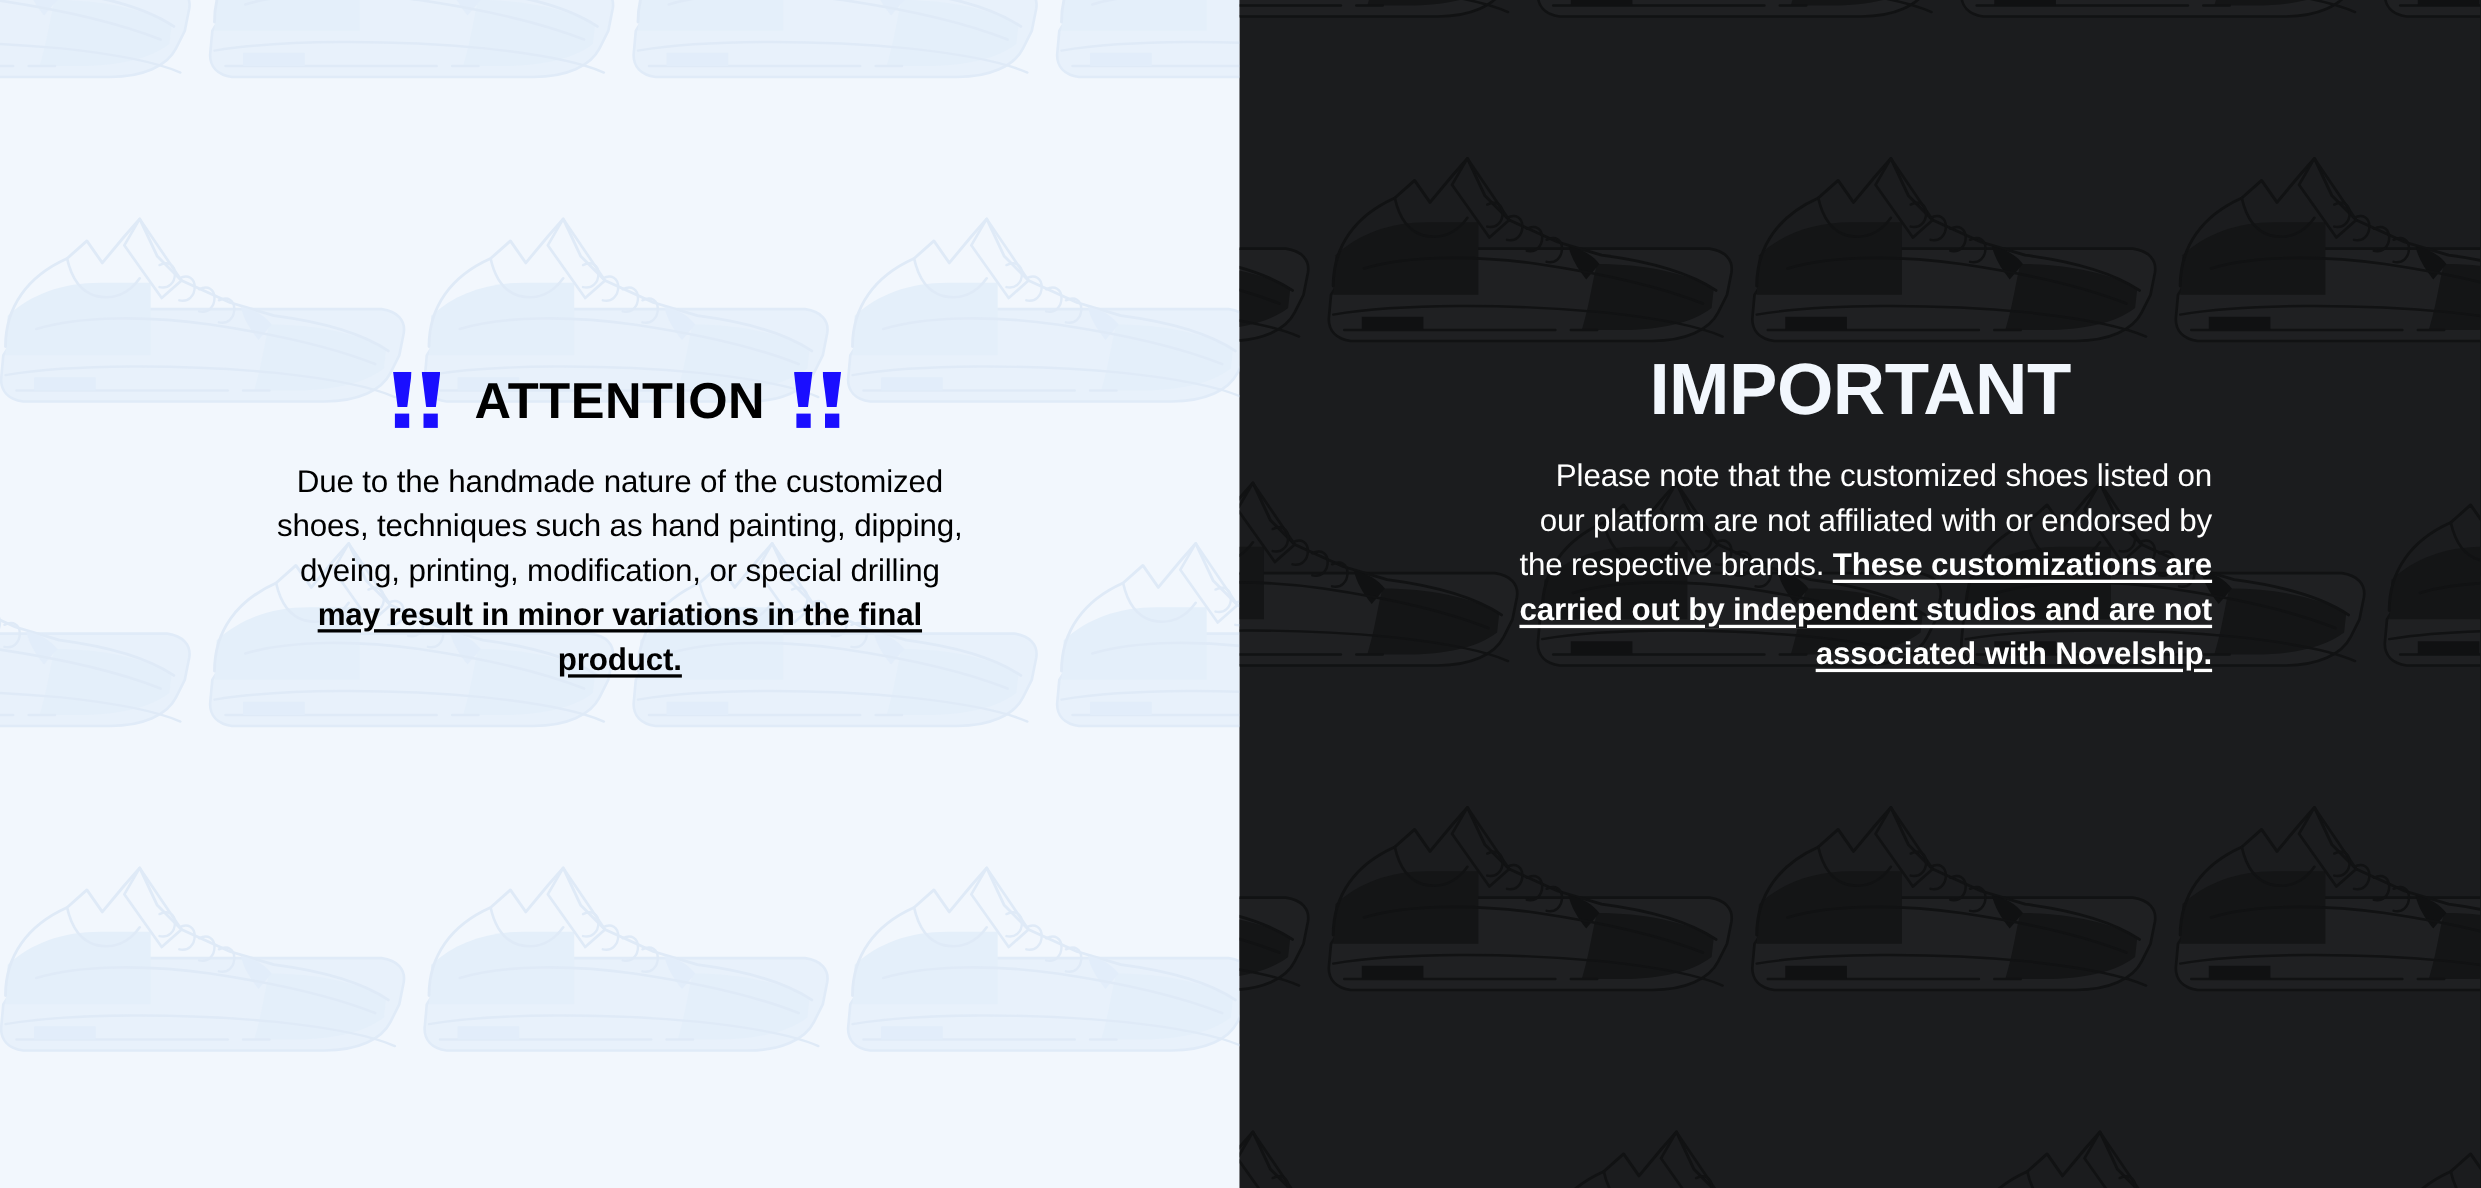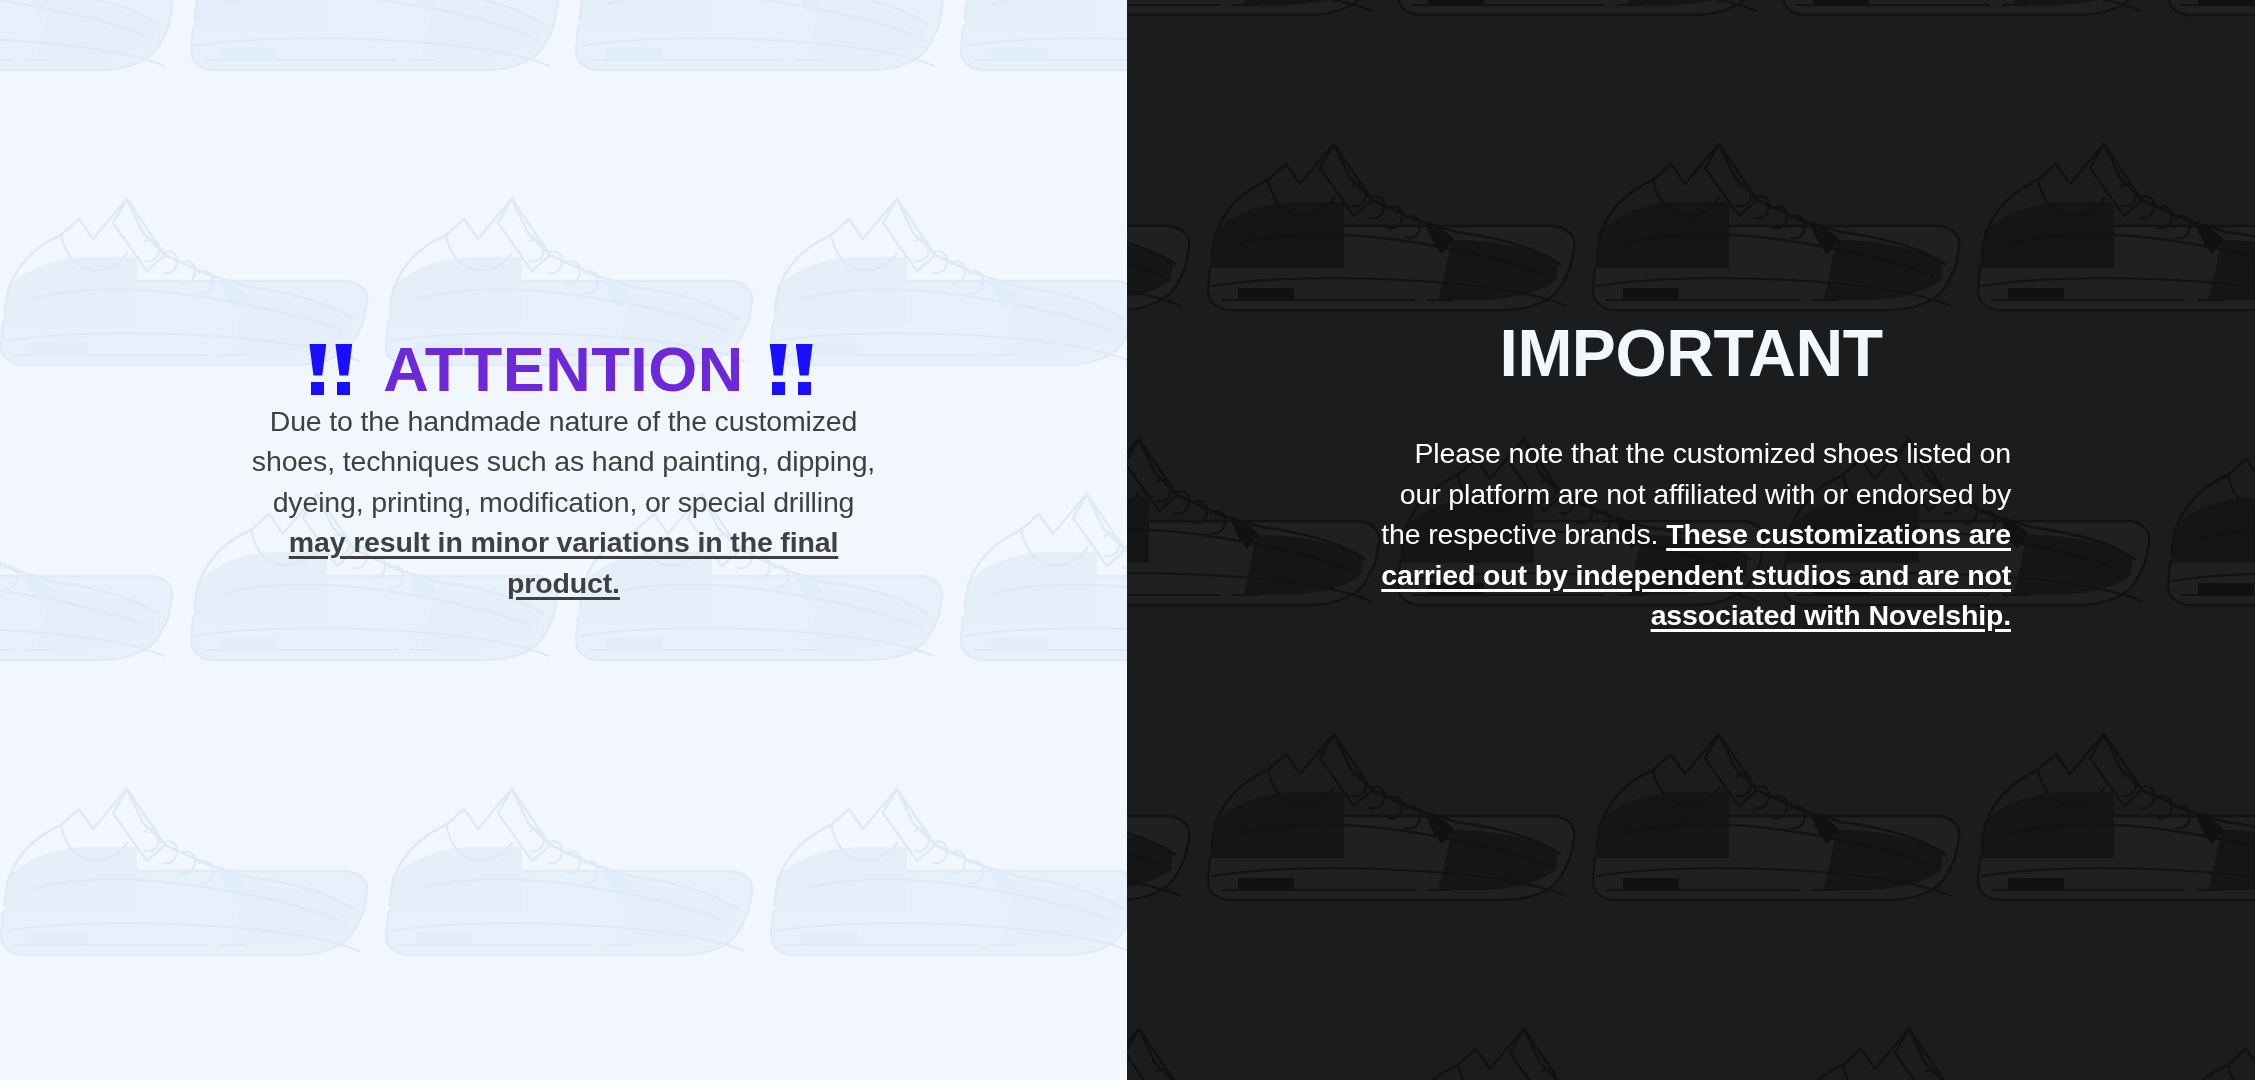--- a/index.html
+++ b/index.html
@@ -50,35 +50,35 @@
   .content {
     position: relative;
     z-index: 2;
     width: 100%;
     display: flex;
     flex-direction: column;
     align-items: center;
     text-align: center;
   }
   .content-light { padding-top: 338px; }
-  .content-dark  { padding-top: 320px; gap: 20px; }
+  .content-dark  { padding-top: 320px; }
 
   
   .heading {
     margin: 0;
     font-weight: 900;
     letter-spacing: -0.5px;
     line-height: 1.0;
     text-transform: uppercase;
     font-stretch: condensed;
     font-family: "Liberation Sans Narrow", "Liberation Sans", "DejaVu Sans", sans-serif;
   }
   .heading-light {
-    font-size: 63px;
-    color: #6d28d9;
+    font-size: 46px;
+    color: #000000;
     display: flex;
     align-items: center;
     justify-content: center;
     gap: 26px;
     transform: scaleX(1.0);
   }
   .heading-light .word { letter-spacing: 0.5px; }
   .bang {
     display: inline-flex;
     gap: 6px;
@@ -120,22 +120,23 @@
 
   
   .para {
     margin: 0;
     font-size: 28.5px;
     line-height: 1.42;
     font-weight: 400;
     letter-spacing: -0.15px;
   }
   .para-light {
-    color: #404040;
+    color: #000000;
     width: 640px;
+    margin-top: 28px;
   }
   .para-dark {
     color: #FFFFFF;
     width: 640px;
     margin-top: 26px;
     text-align: right;
   }
   .para b {
     font-weight: 700;
     text-decoration: underline;

